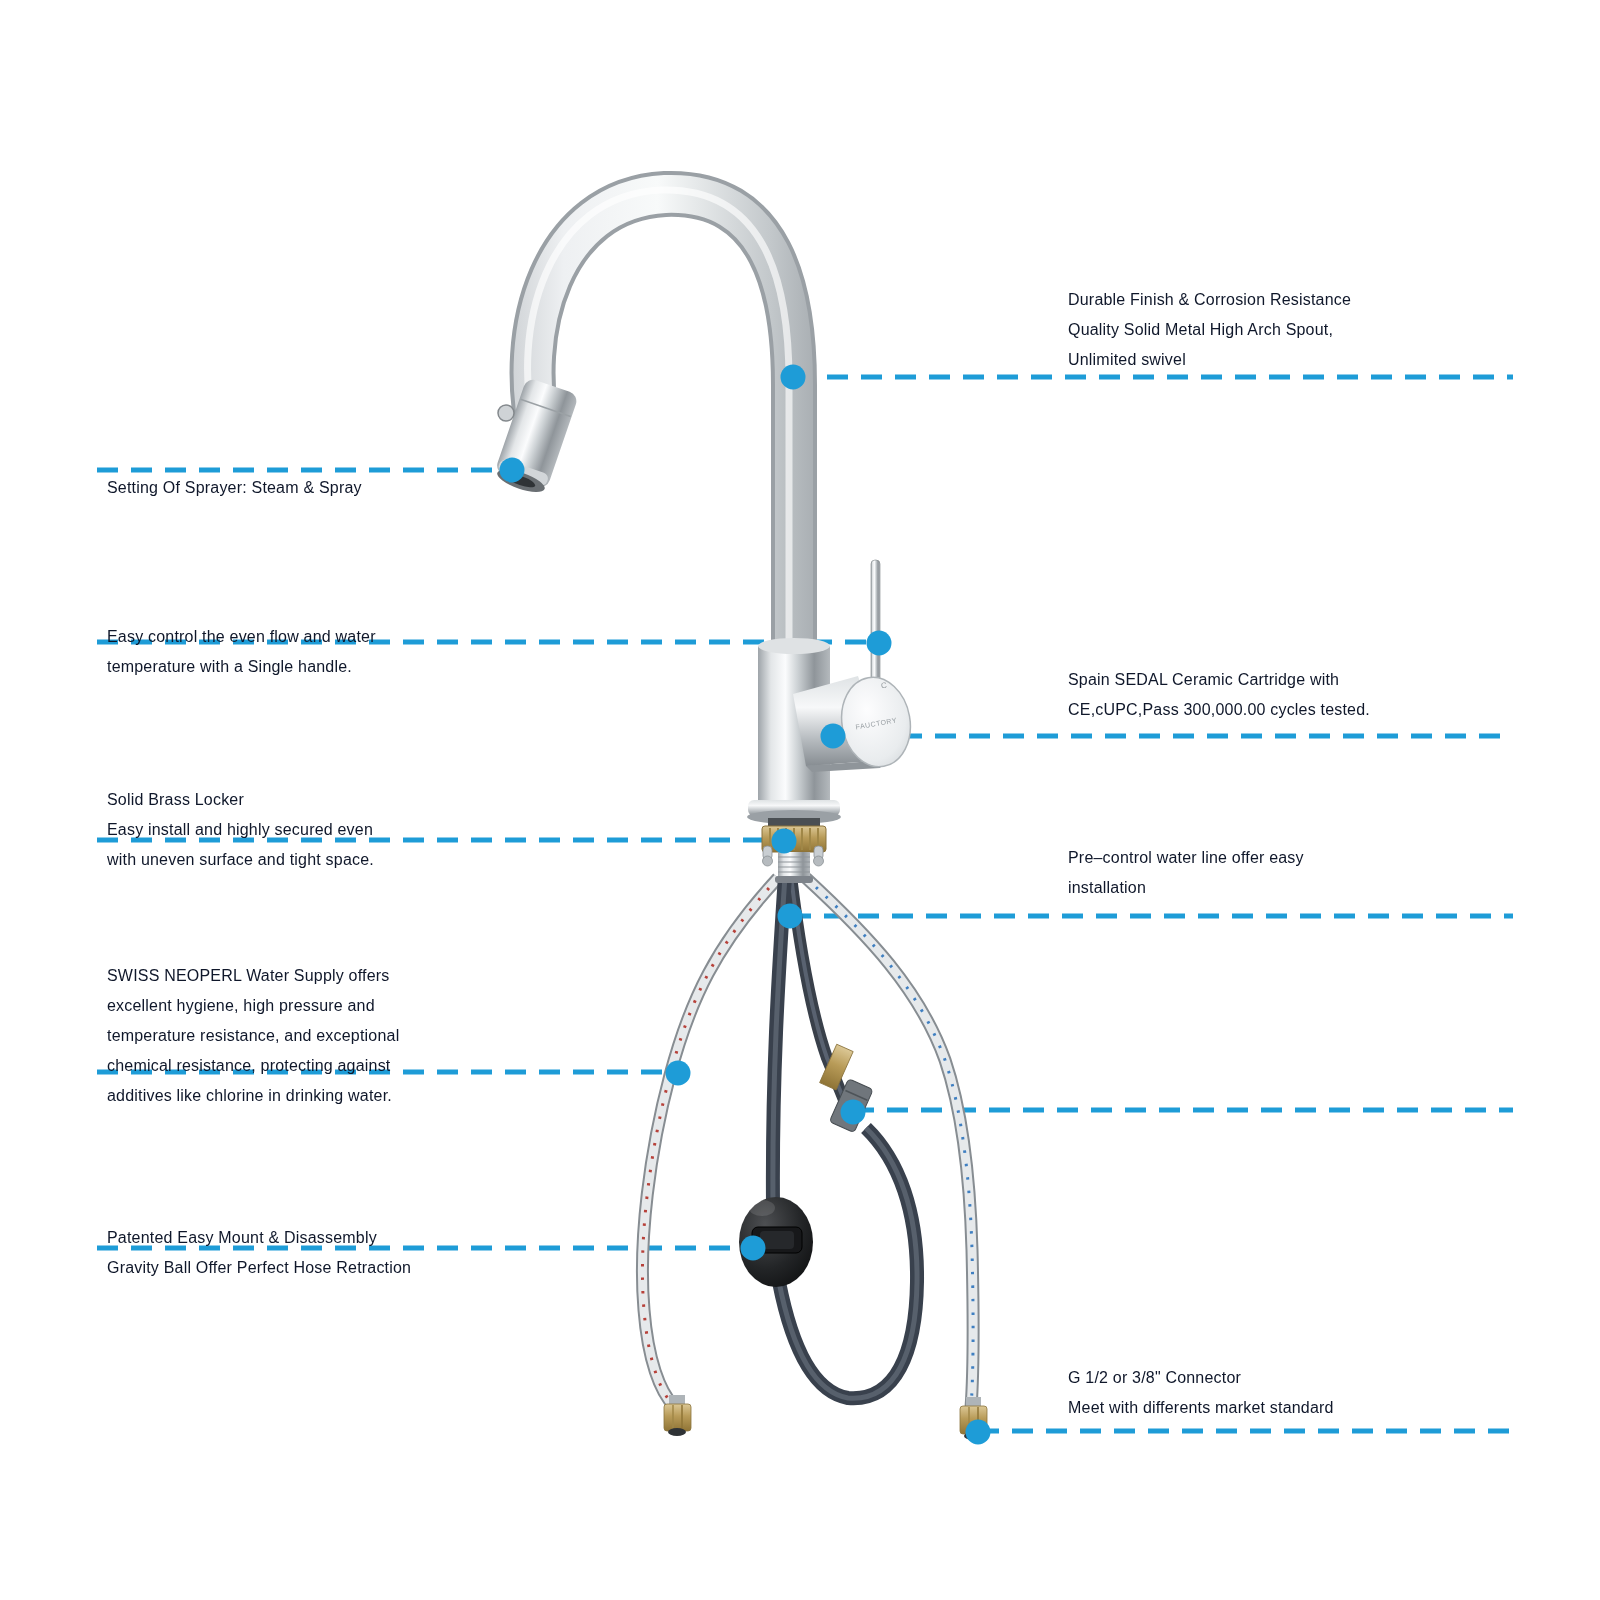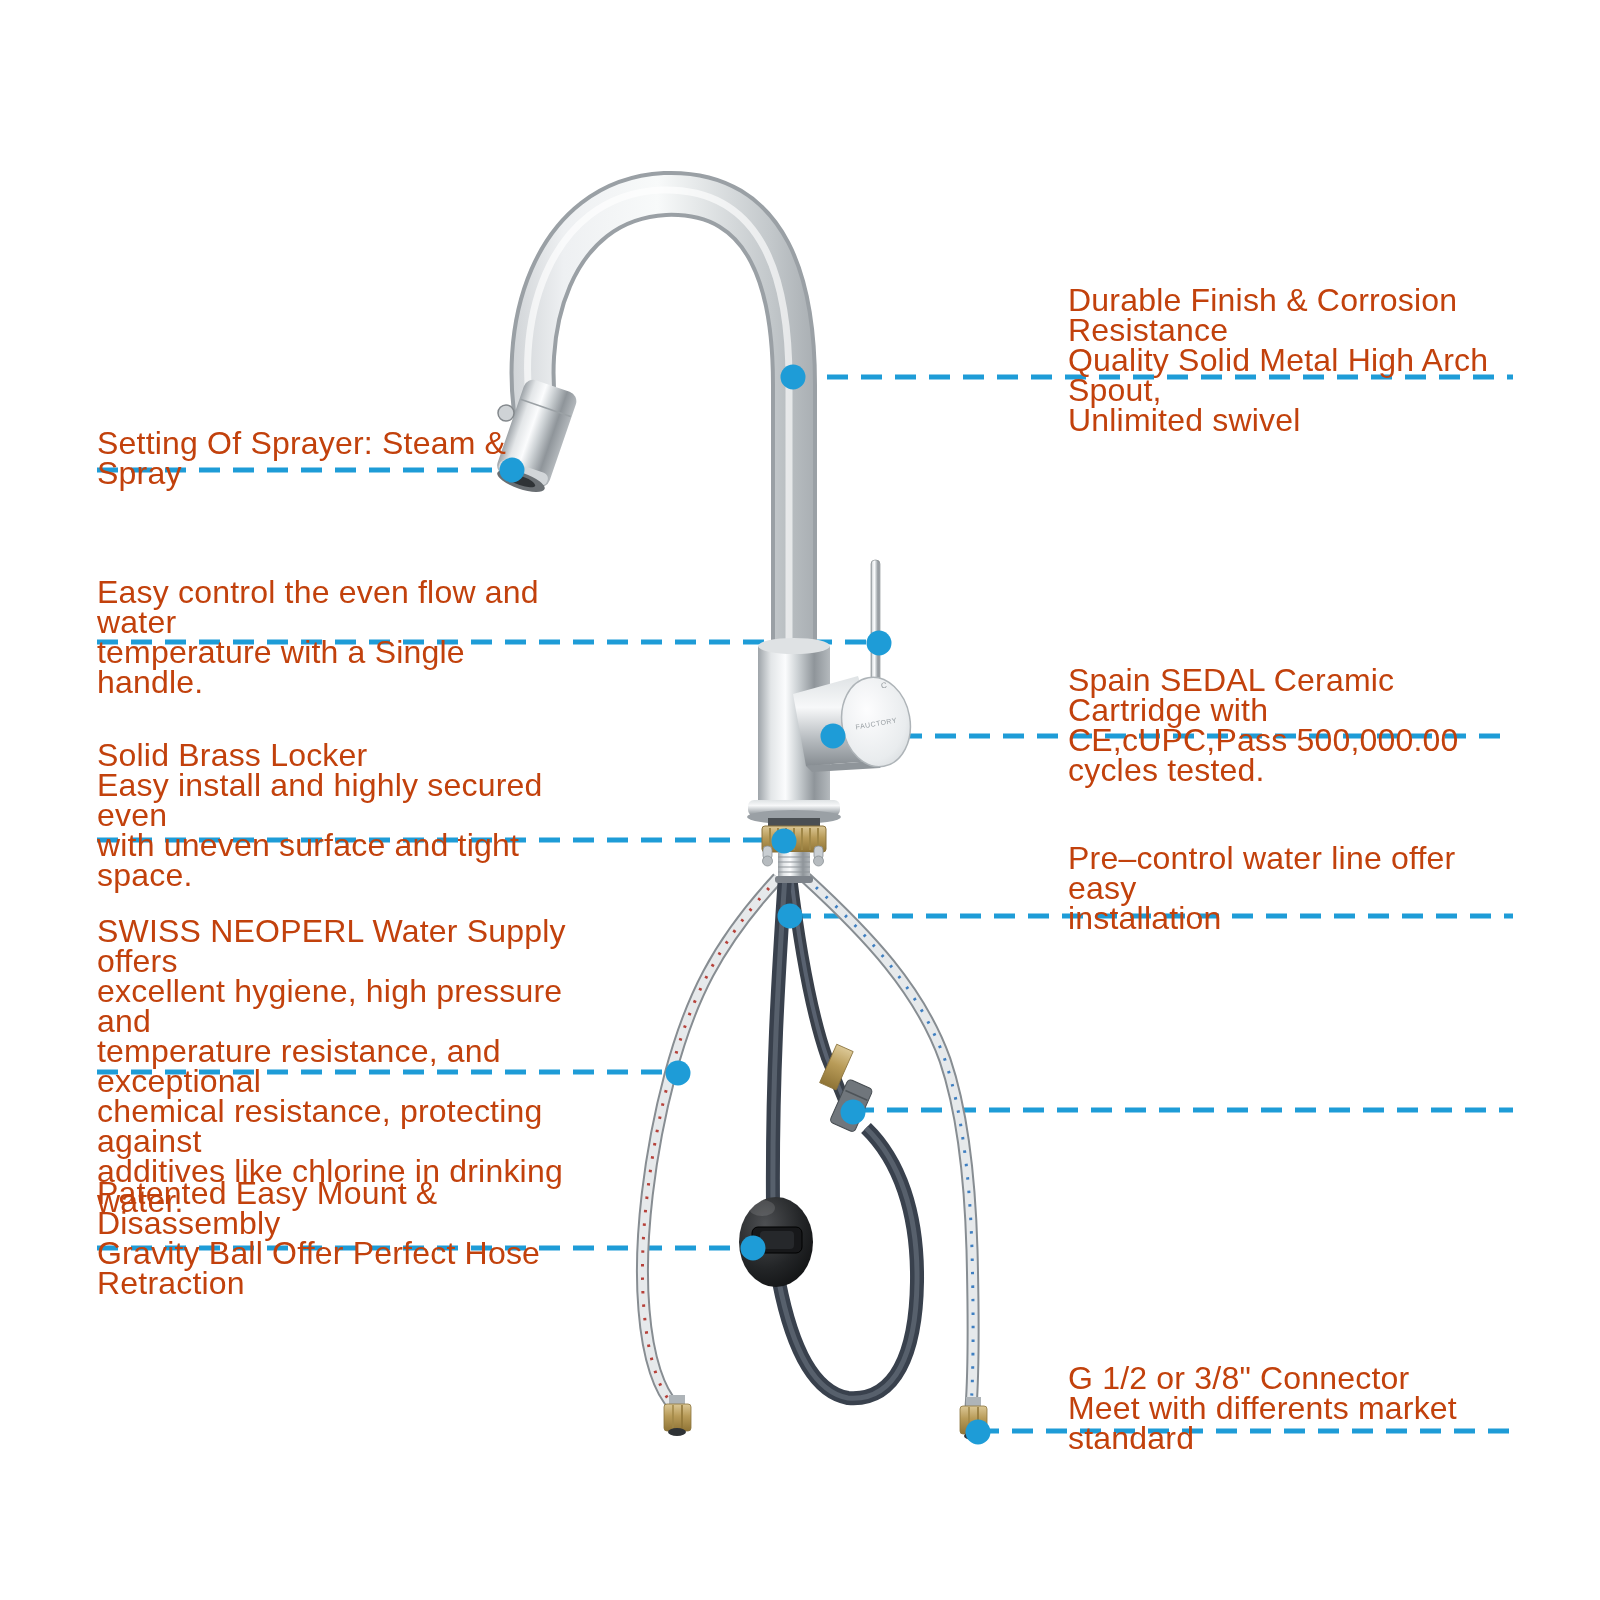--- a/index.html
+++ b/index.html
@@ -6,27 +6,27 @@
   .canvas{
     position:relative;
     width:1600px;height:1600px;
     background:#ffffff;
     overflow:hidden;
     font-family:"Liberation Sans", sans-serif;
   }
   .art{position:absolute;left:0;top:0;width:1600px;height:1600px;}
   .callout{
     position:absolute;
-    color:#c2410c;
-    font-size:32px;
+    color:#0f172a;
+    font-size:16px;
     line-height:30px;
     letter-spacing:0.2px;
     white-space:pre-line;
   }
-  .callout.left{left:97px;width:470px;}
+  .callout.left{left:107px;width:470px;margin-top:45px;}
   .callout.right{left:1068px;width:460px;}
 </style>
 </head>
 <body>
 
 <div class="canvas">
 
   <svg class="art" viewBox="0 0 1600 1600">
     <defs>
       <linearGradient id="chromeH" x1="0" y1="0" x2="1" y2="0">
@@ -216,19 +216,19 @@
 additives like chlorine in drinking water.</span></div>
   <div class="callout left" style="top:740px"><span>Solid Brass Locker
 Easy install and highly secured even
 with uneven surface and tight space.</span></div>
   <div class="callout left" style="top:1178px"><span>Patented Easy Mount &amp; Disassembly
 Gravity Ball Offer Perfect Hose Retraction</span></div>
   <div class="callout right" style="top:285px"><span>Durable Finish &amp; Corrosion Resistance
 Quality Solid Metal High Arch Spout,
 Unlimited swivel</span></div>
   <div class="callout right" style="top:665px"><span>Spain SEDAL Ceramic Cartridge with
-CE,cUPC,Pass 500,000.00 cycles tested.</span></div>
+CE,cUPC,Pass 300,000.00 cycles tested.</span></div>
   <div class="callout right" style="top:843px"><span>Pre–control water line offer easy
 installation</span></div>
   <div class="callout right" style="top:1363px"><span>G 1/2 or 3/8" Connector
 Meet with differents market standard</span></div>
 
 </div>
 
 </body></html>

